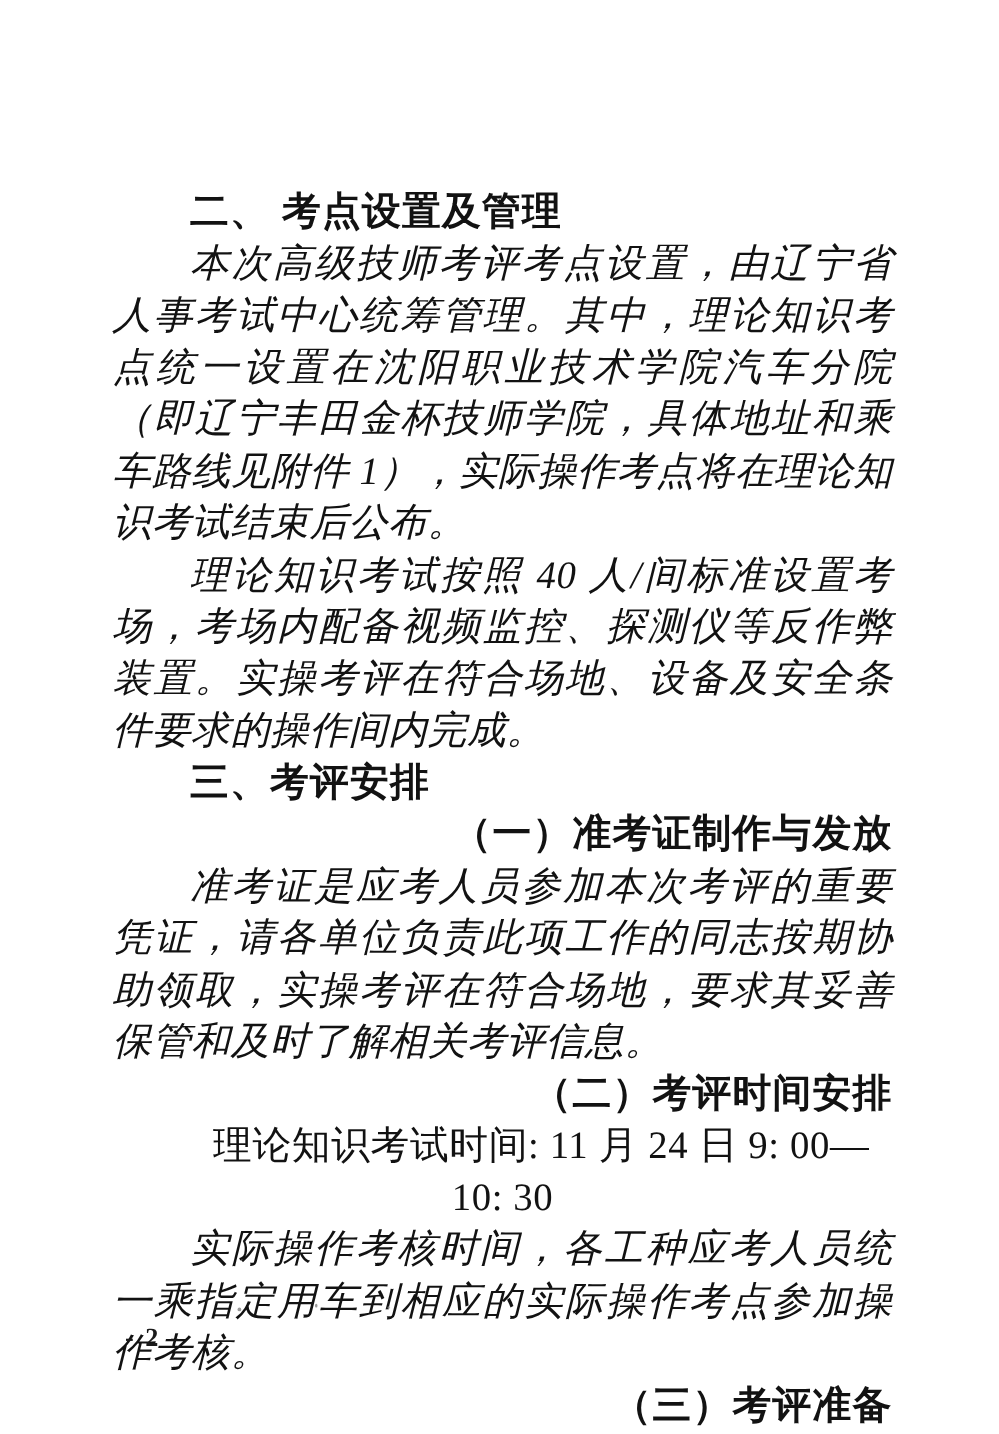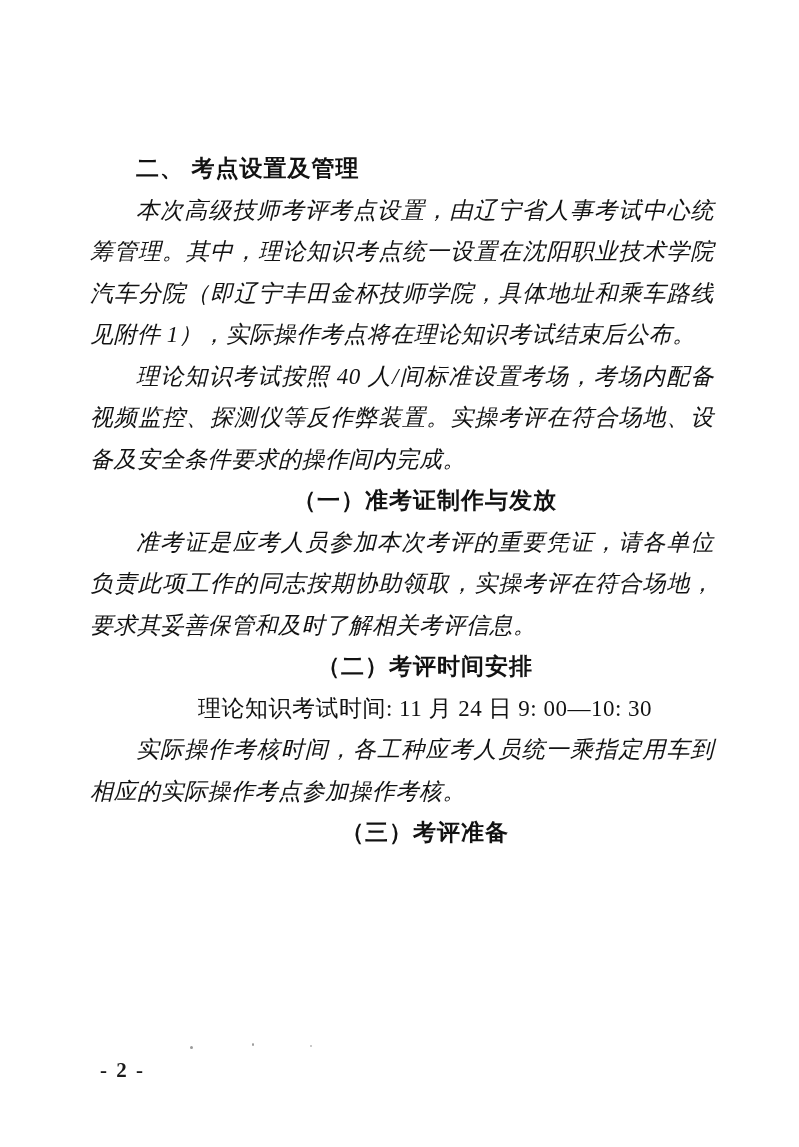--- a/index.html
+++ b/index.html
@@ -14,21 +14,21 @@
     background: #ffffff;
     overflow: hidden;
     color: #121212;
     font-family: "Liberation Serif", serif;
   }
   .content {
     position: absolute;
     left: 90px;
     top: 148px;
     width: 624px;
-    font-size: 23px;
+    font-size: 31px;
     line-height: 41.5px;
     text-align: justify;
     text-justify: inter-character;
   }
   .para {
     margin: 0;
     text-indent: 2em;
     letter-spacing: 0.5px;
     font-style: italic;
   }
@@ -39,21 +39,21 @@
     font-family: "Liberation Sans", sans-serif;
     letter-spacing: 1px;
     text-align: left;
   }
   .heading-sub {
     margin: 0;
     text-indent: 2em;
     font-weight: bold;
     font-family: "Liberation Serif", serif;
     letter-spacing: 1px;
-    text-align: center;
+    text-align: right;
   }
   .time-line {
     margin: 0;
     text-indent: 2em;
     text-align: center;
     letter-spacing: 0.5px;
   }
   .page-number {
     position: absolute;
     left: 100px;
@@ -79,20 +79,21 @@
 <div class="page">
 
   <div class="content">
 
     <p class="heading-major">二、 考点设置及管理</p>
 
     <p class="para">本次高级技师考评考点设置，由辽宁省人事考试中心统筹管理。其中，理论知识考点统一设置在沈阳职业技术学院汽车分院（即辽宁丰田金杯技师学院，具体地址和乘车路线见附件 1），实际操作考点将在理论知识考试结束后公布。</p>
 
     <p class="para">理论知识考试按照 40 人/间标准设置考场，考场内配备视频监控、探测仪等反作弊装置。实操考评在符合场地、设备及安全条件要求的操作间内完成。</p>
 
+    <p class="heading-major">三、考评安排</p>
 
     <p class="heading-sub">（一）准考证制作与发放</p>
 
 
     <p class="para">准考证是应考人员参加本次考评的重要凭证，请各单位负责此项工作的同志按期协助领取，实操考评在符合场地，要求其妥善保管和及时了解相关考评信息。</p>
 
     <p class="heading-sub">（二）考评时间安排</p>
 
     <p class="time-line">理论知识考试时间: 11 月 24 日 9: 00—10: 30</p>
 

